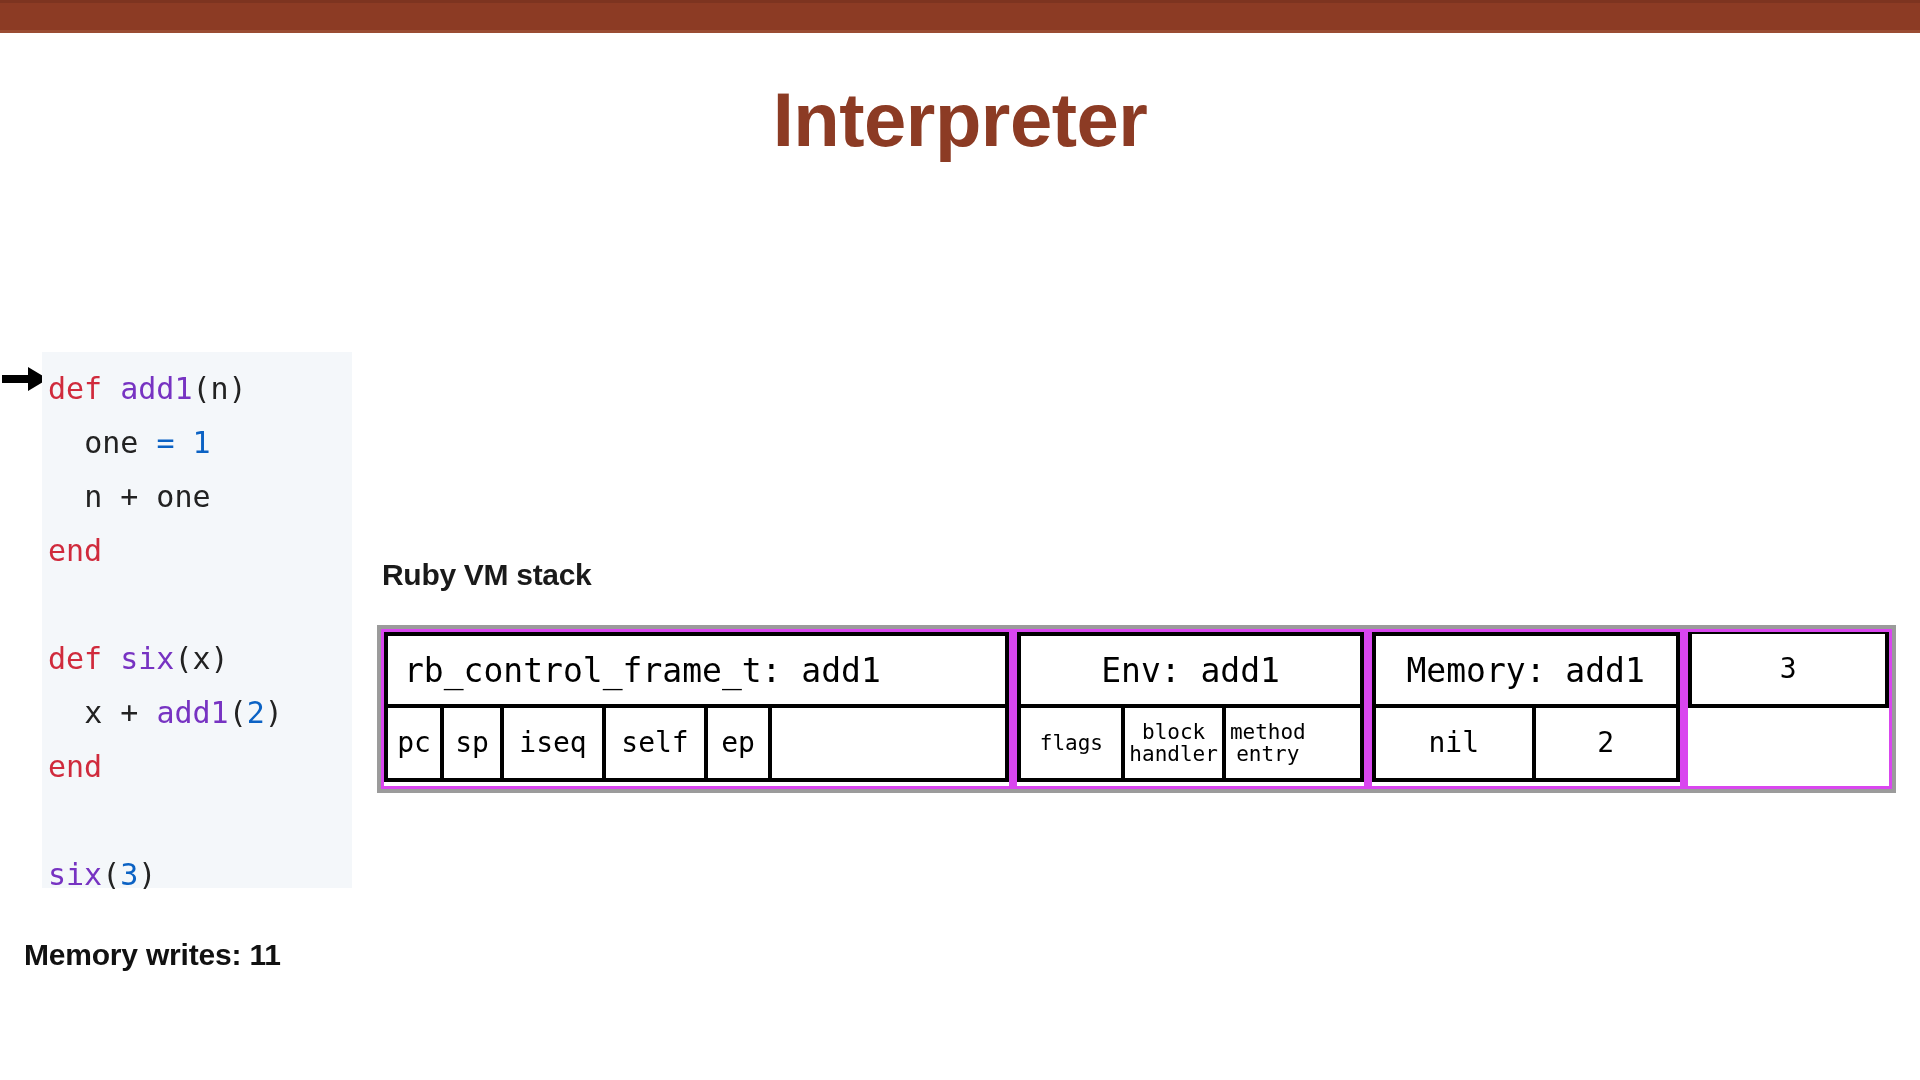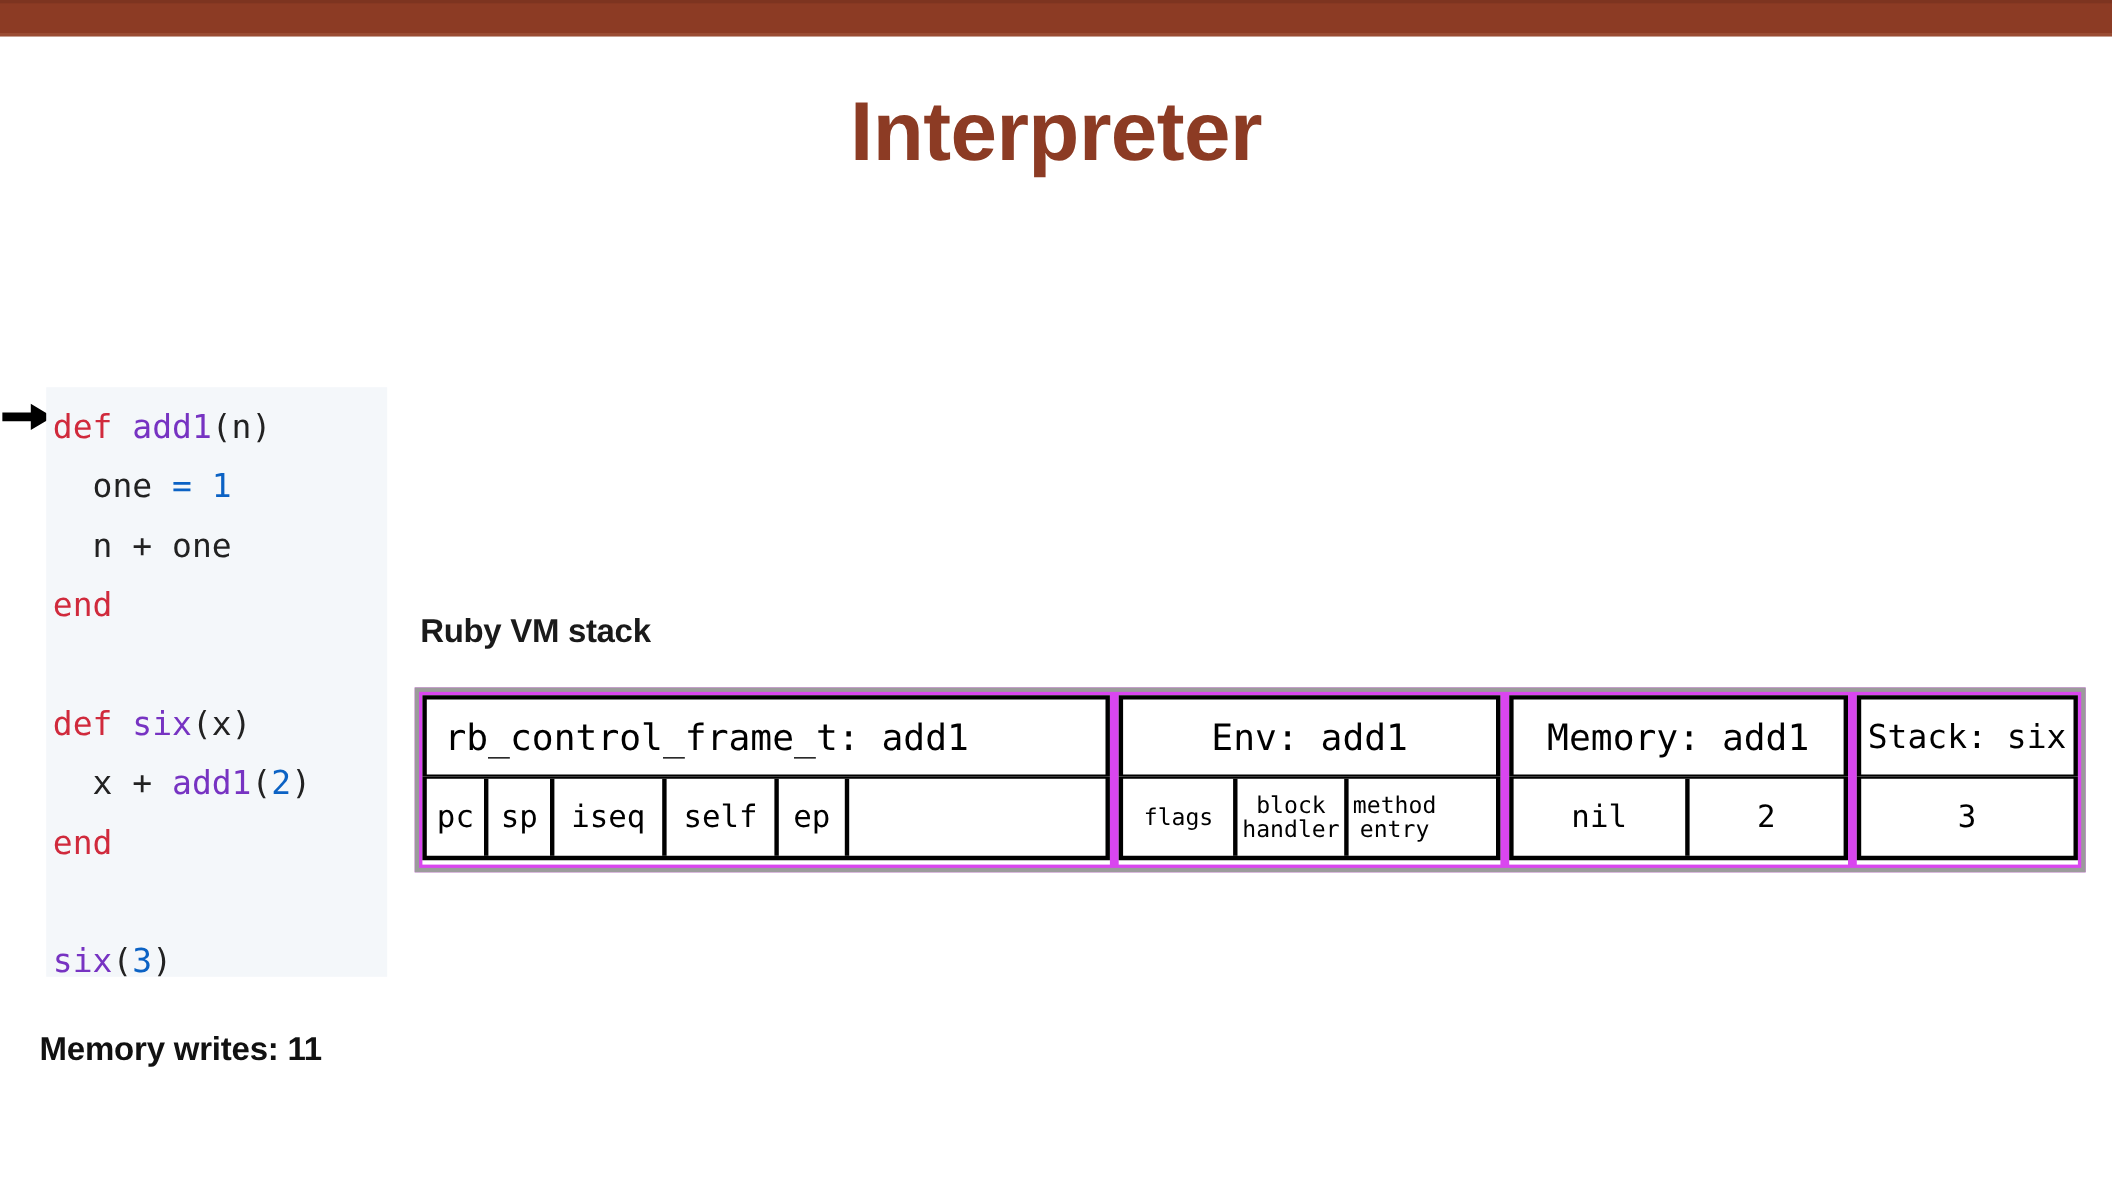--- a/index.html
+++ b/index.html
@@ -70,21 +70,21 @@
   .code-line { height: 54px; white-space: pre; }
   .kw   { color: #d02a3c; margin-top: 28px; }
   .fn   { color: #7733c2; }
   .num  { color: #0b62c4; }
   .op   { color: #0b62c4; }
   .pl   { color: #222222; }
 
   
   #memory-writes {
     position: absolute;
-    left: 36px;
+    left: 24px;
     top: 938px;
     font-size: 30px;
     font-weight: bold;
     color: #111111;
     letter-spacing: -0.2px;
   }
 
   
   #vm-stack-heading {
     position: absolute;
@@ -225,18 +225,17 @@
       </div>
     </div>
     <div class="stack-group" id="group-locals">
       <div class="group-header">Memory: add1</div>
       <div class="group-cells">
         <div class="cell cell-nil">nil</div>
         <div class="cell cell-two">2</div>
       </div>
     </div>
     <div class="stack-group" id="group-stack">
-      <div class="group-header">Stack: six</div>
       <div class="group-cells">
         <div class="cell cell-three">3</div>
       </div>
     </div>
   </div>
 
 </body></html>

